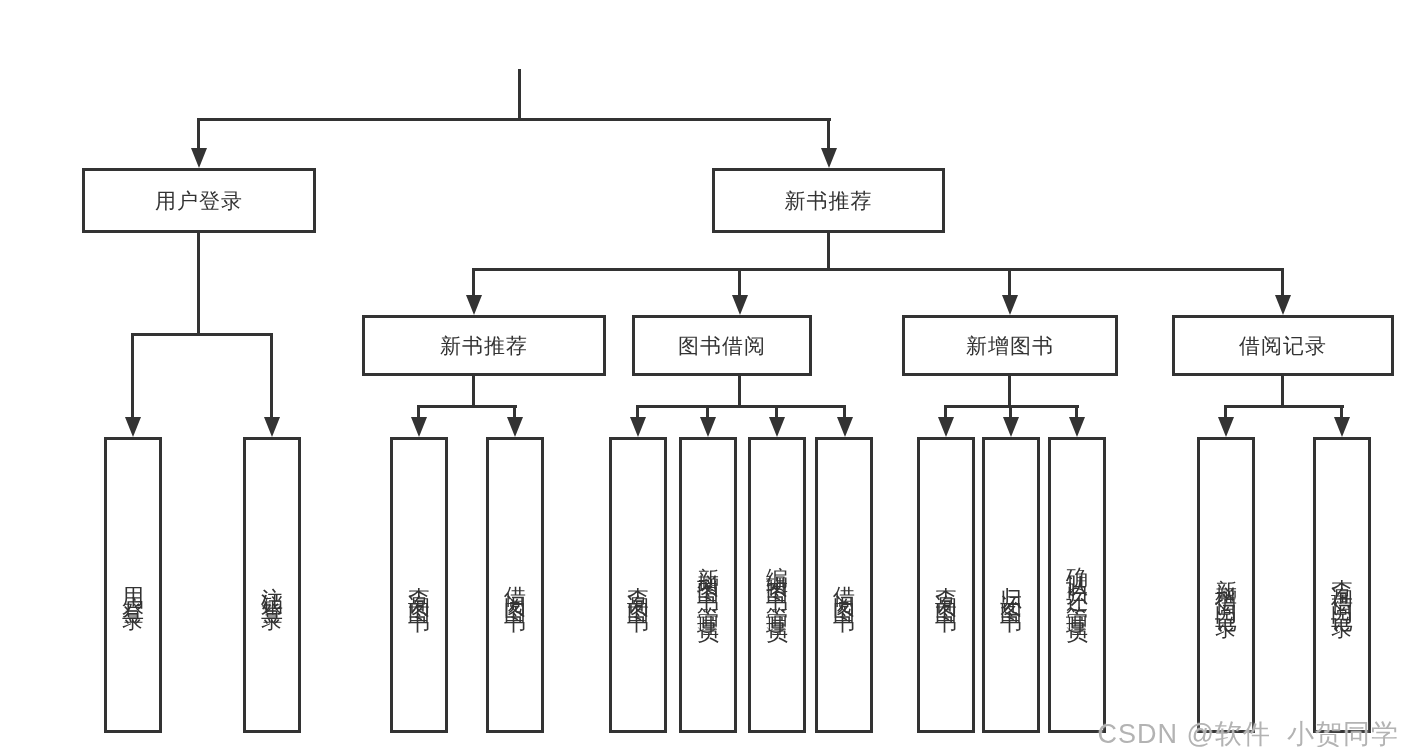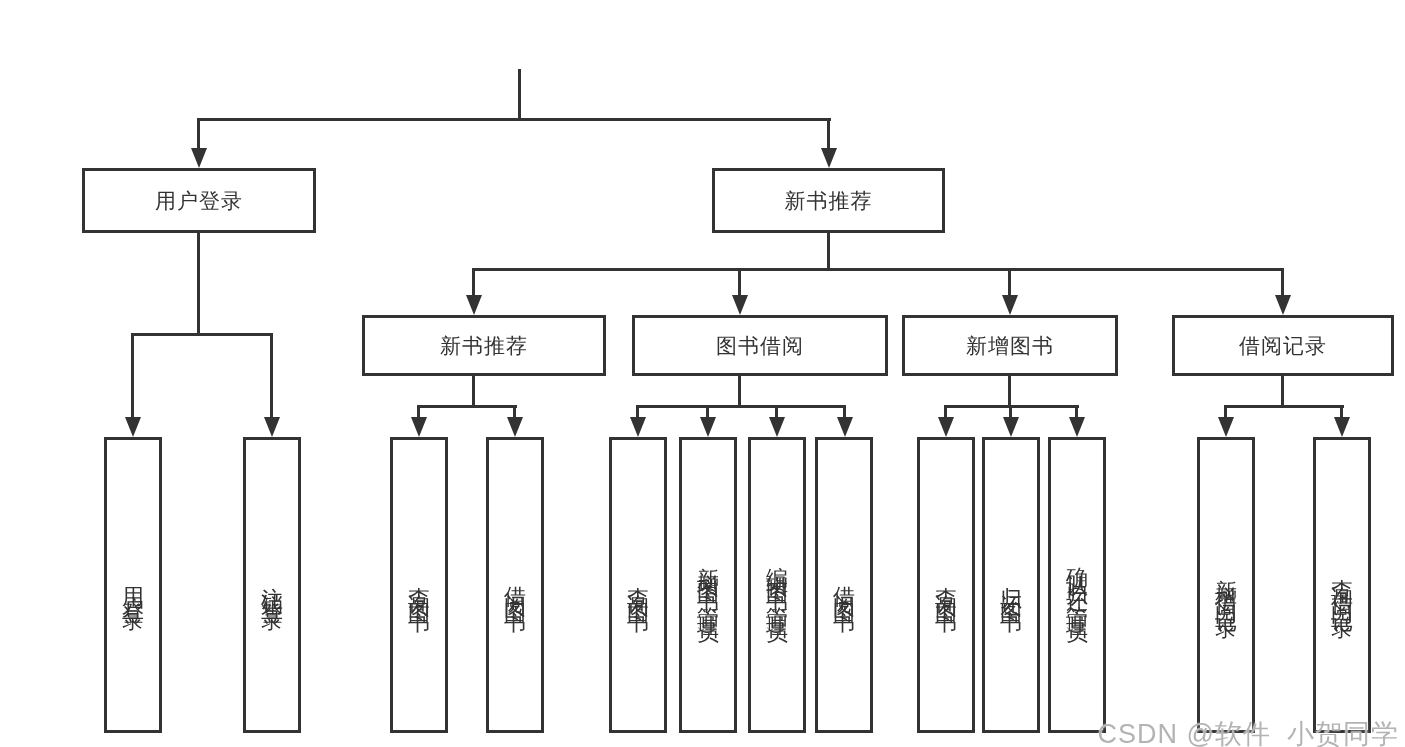--- a/index.html
+++ b/index.html
@@ -97,21 +97,21 @@
   <div class="vline" style="left:1008px;top:270px;height:25px;"></div>
   <div class="vline" style="left:1281px;top:270px;height:25px;"></div>
   <div class="arrow" style="left:466px;top:295px;"></div>
   <div class="arrow" style="left:732px;top:295px;"></div>
   <div class="arrow" style="left:1002px;top:295px;"></div>
   <div class="arrow" style="left:1275px;top:295px;"></div>
 
   <div class="node" style="left:362px;top:315px;width:244px;height:61px;font-family:Liberation Mono, monospace;">
     <span>新书推荐</span>
   </div>
-  <div class="node" style="left:632px;top:315px;width:256px;height:61px;">
+  <div class="node" style="left:632px;top:315px;width:180px;height:61px;">
     <span>图书借阅</span>
   </div>
   <div class="node" style="left:902px;top:315px;width:216px;height:61px;">
     <span>新增图书</span>
   </div>
   <div class="node" style="left:1172px;top:315px;width:222px;height:61px;">
     <span>借阅记录</span>
   </div>
 
   <div class="vline" style="left:472px;top:376px;height:31px;"></div>

